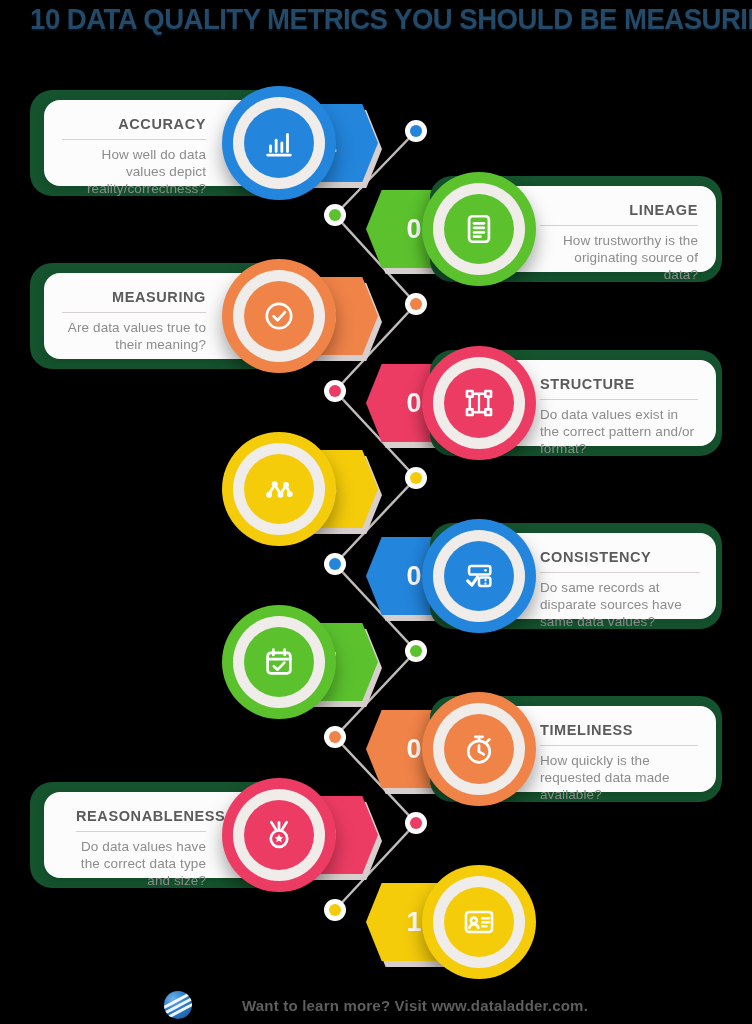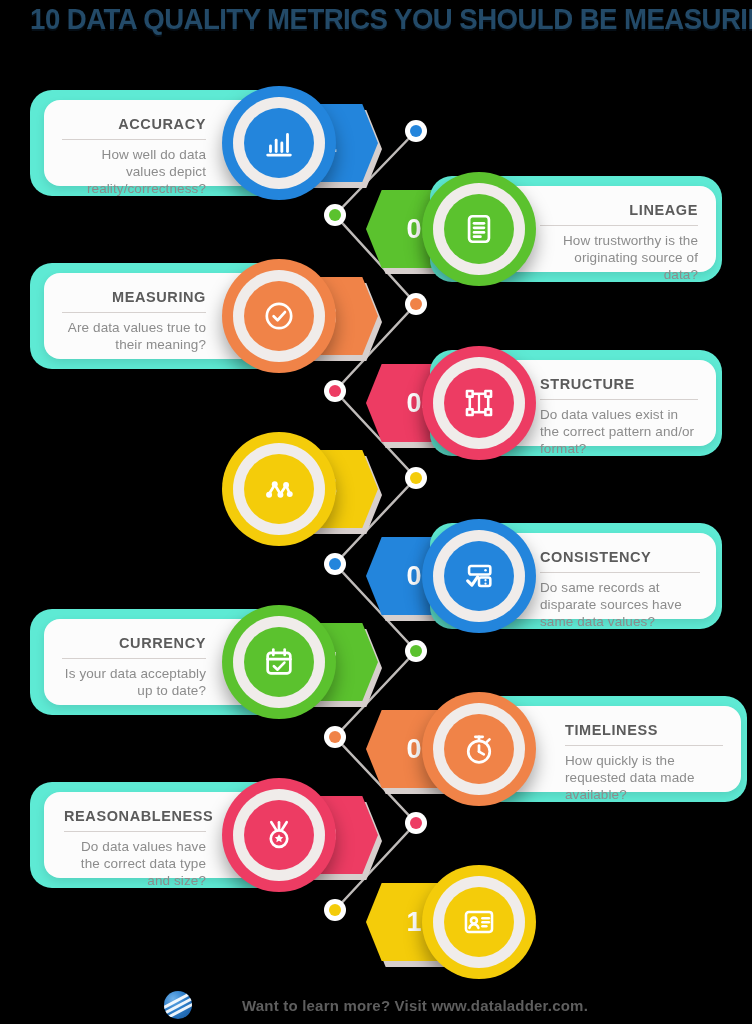--- a/index.html
+++ b/index.html
@@ -23,21 +23,21 @@
   .dot{position:absolute;width:22px;height:22px;border-radius:50%;
        background:#fff;box-shadow:0 1px 3px rgba(0,0,0,.25);
        display:flex;align-items:center;justify-content:center;}
   .dot i{display:block;width:12px;height:12px;border-radius:50%;}
 
   
   .row{position:absolute;left:0;width:752px;height:122px;}
 
   
   .shell{position:absolute;top:8px;height:106px;border-radius:22px;
-         background:#5eead4;box-shadow:0 8px 16px rgba(0,0,0,.28);}
+         background:#14532d;box-shadow:0 8px 16px rgba(0,0,0,.28);}
   .inner{position:absolute;top:10px;height:86px;border-radius:16px;
          background:#FCFCFC;box-shadow:0 4px 10px rgba(0,0,0,.10);}
 
   .txt{position:absolute;top:16px;width:100%;}
   .hdr{font-size:14.5px;font-weight:bold;color:#5B5B5B;letter-spacing:.6px;line-height:16px;}
   .rule{height:1px;background:#D6D1CF;margin:7px 0 6px 0;}
   .desc{font-size:13.5px;color:#8C8C8C;line-height:17px;letter-spacing:.1px;}
 
   
   .hexwrap{position:absolute;top:22px;width:112px;height:78px;}
@@ -288,50 +288,41 @@
             </div>
           </div>
         </div>
       </div>
       <div class="row" style="top: 601px;">
         <div class="hexwrap" style="left:266px">
           <div class="hexshadow"></div>
           <div class="hex" style="background:#5BC22E"></div>
           <div class="num">07</div>
         </div>
-        <div class="shell" style="left:30px;width:278px">
-          <div class="inner" style="left:14px;width:258px">
-            <div class="txt" style="left:0;padding-left:18px;padding-right:96px;box-sizing:border-box;text-align:right">
-              <div class="hdr">CURRENCY</div>
-              <div class="rule"></div>
-              <div class="desc">Is your data acceptably up to date?</div>
-            </div>
-          </div>
-        </div>
         <div class="med" style="left:222px;background:#5BC22E">
           <div class="ringgap">
             <div class="core" style="background:#5BC22E">
               <svg viewBox="0 0 24 24" fill="none" stroke="#fff" stroke-width="1.9" stroke-linecap="round" stroke-linejoin="round">
                 <rect x="4" y="5.5" width="16" height="14.5" rx="2.2"></rect>
                 <line x1="4" y1="10" x2="20" y2="10"></line>
                 <line x1="8" y1="3.2" x2="8" y2="7"></line>
                 <line x1="16" y1="3.2" x2="16" y2="7"></line>
                 <polyline points="8.4,15 11,17.4 15.8,12.4"></polyline>
               </svg>
             </div>
           </div>
         </div>
       </div>
       <div class="row" style="top: 688px;">
         <div class="hexwrap" style="left:366px">
           <div class="hexshadow"></div>
           <div class="hex" style="background:#F08348"></div>
           <div class="num">08</div>
         </div>
-        <div class="shell" style="left:455px;width:292px">
+        <div class="shell" style="left:430px;width:292px">
           <div class="inner" style="left:14px;width:272px">
             <div class="txt" style="left:0;padding-left:96px;padding-right:18px;box-sizing:border-box;text-align:left">
               <div class="hdr">TIMELINESS</div>
               <div class="rule"></div>
               <div class="desc">How quickly is the requested data made available?</div>
             </div>
           </div>
         </div>
         <div class="med" style="left:422px;background:#F08348">
           <div class="ringgap">
@@ -349,21 +340,21 @@
         </div>
       </div>
       <div class="row" style="top: 774px;">
         <div class="hexwrap" style="left:266px">
           <div class="hexshadow"></div>
           <div class="hex" style="background:#ED3C63"></div>
           <div class="num">09</div>
         </div>
         <div class="shell" style="left:30px;width:278px">
           <div class="inner" style="left:14px;width:258px">
-            <div class="txt" style="left:0;padding-left:20px;padding-right:96px;box-sizing:border-box;text-align:right">
+            <div class="txt" style="left:0;padding-left:32px;padding-right:96px;box-sizing:border-box;text-align:right">
               <div class="hdr">REASONABLENESS</div>
               <div class="rule"></div>
               <div class="desc">Do data values have the correct data type and size?</div>
             </div>
           </div>
         </div>
         <div class="med" style="left:222px;background:#ED3C63">
           <div class="ringgap">
             <div class="core" style="background:#ED3C63">
               <svg viewBox="0 0 24 24" fill="none" stroke="#fff" stroke-width="1.9" stroke-linecap="round" stroke-linejoin="round">

